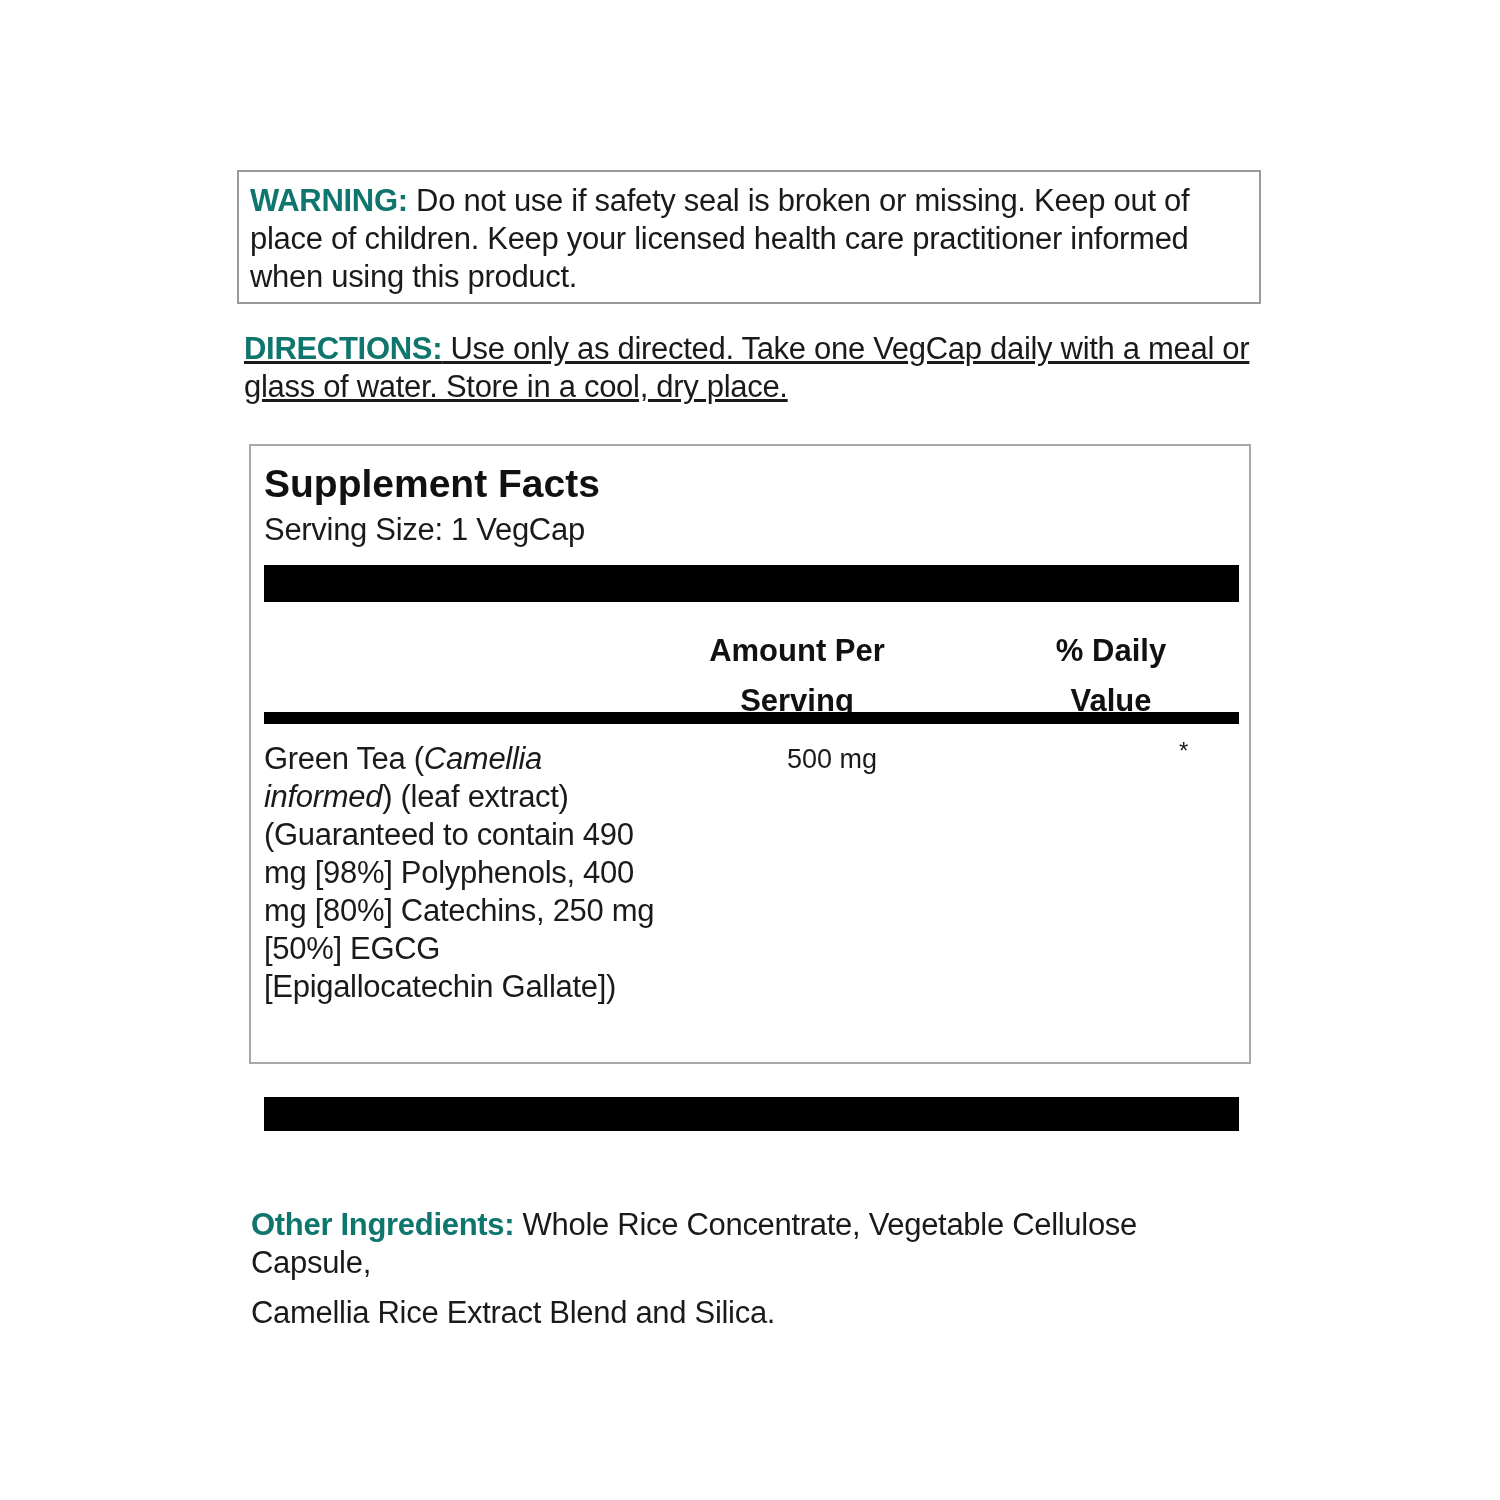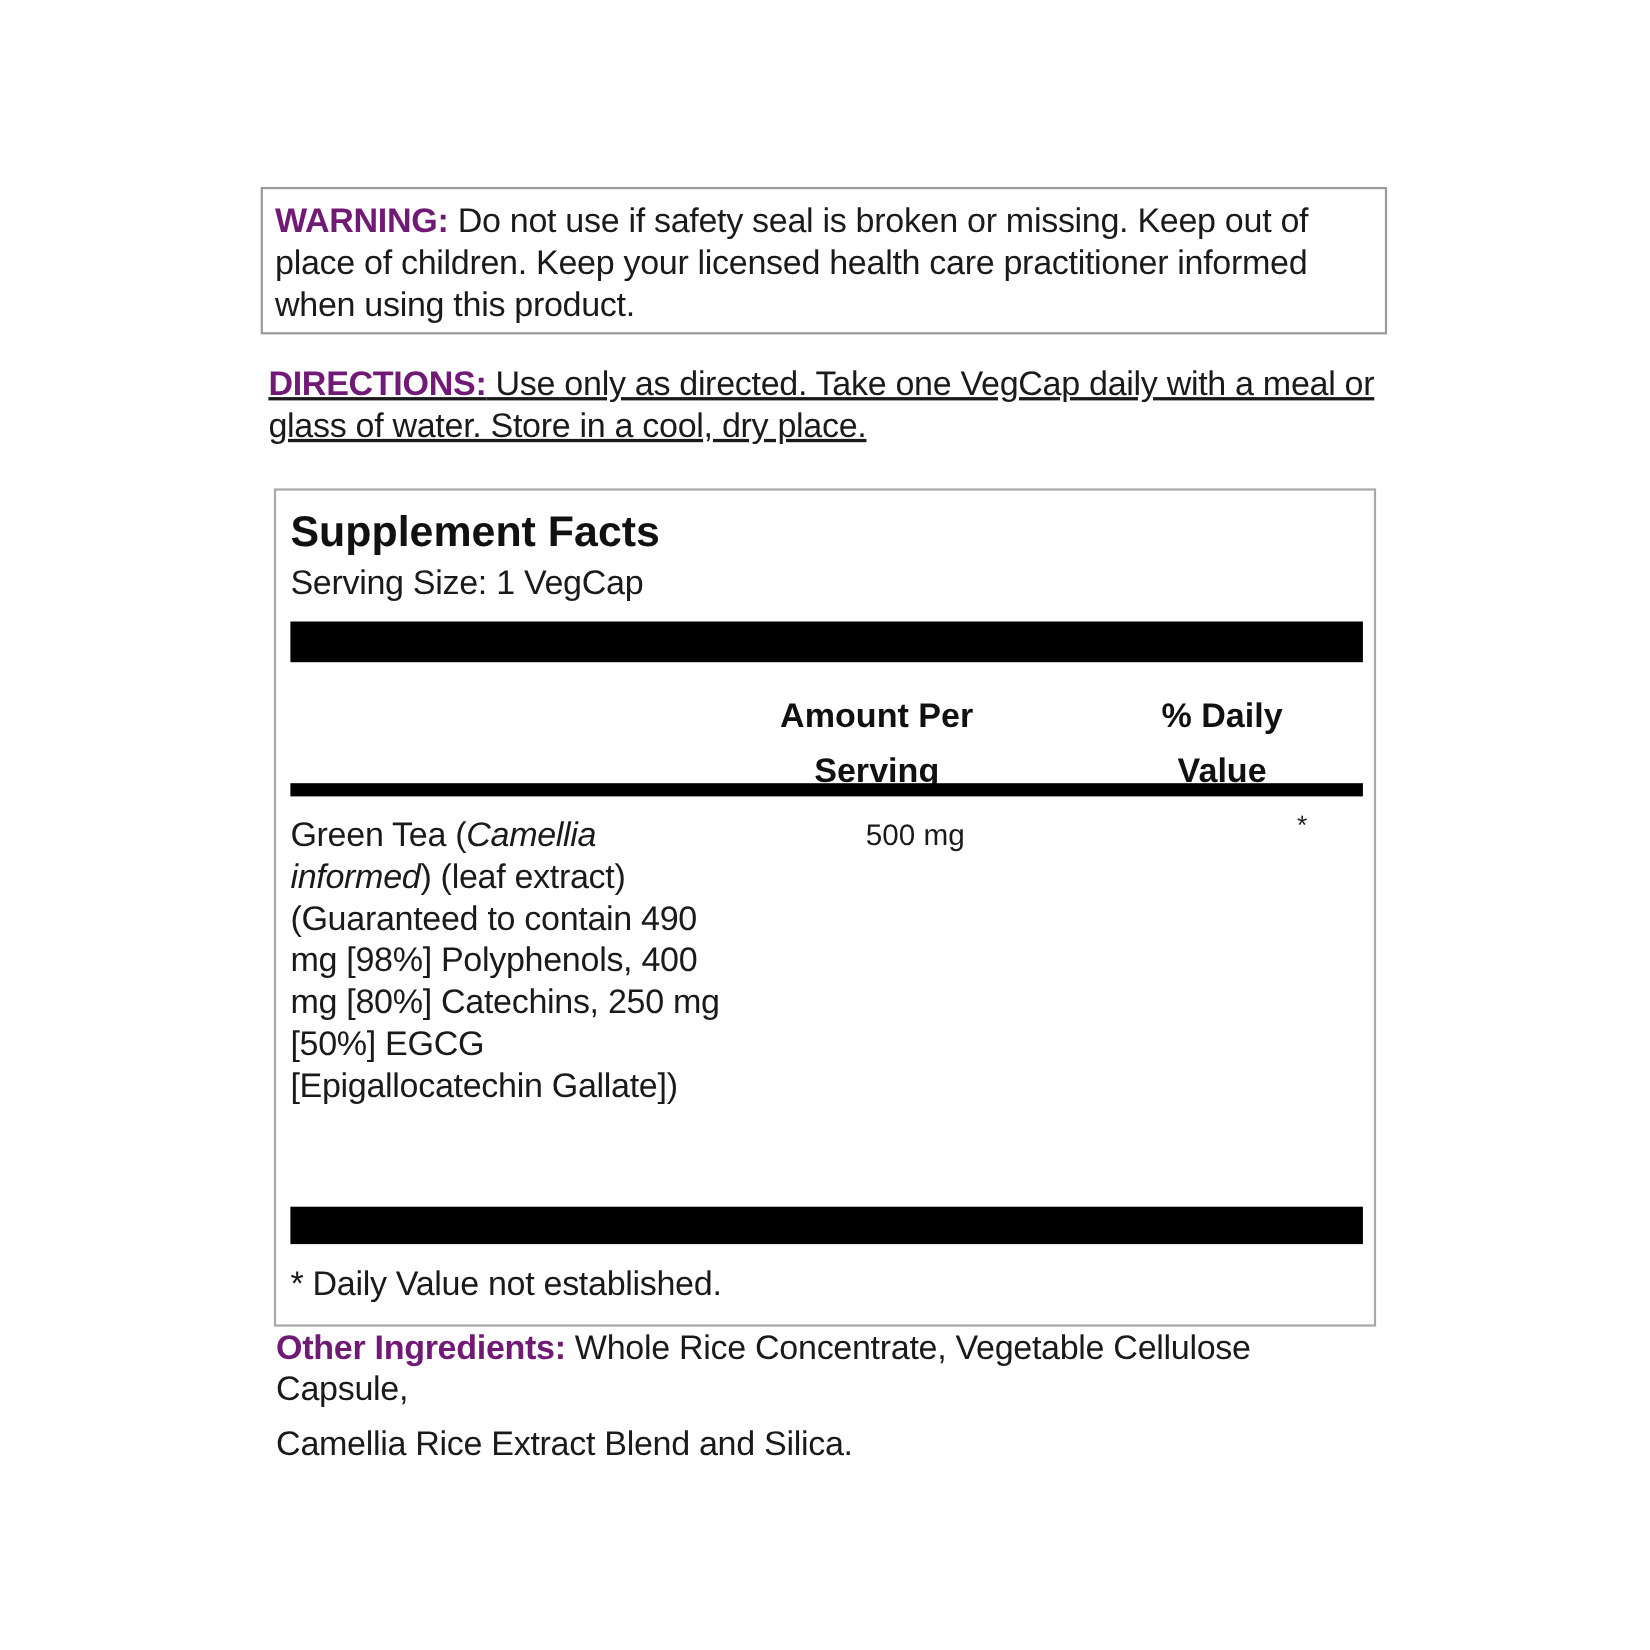--- a/index.html
+++ b/index.html
@@ -23,38 +23,38 @@
       height: 134px;
       border: 2px solid #9a9a9a;
       box-sizing: border-box;
       padding: 10px 10px 0 11px;
       font-size: 31px;
       line-height: 38px;
       letter-spacing: -0.3px;
     }
     .label-bold {
       font-weight: bold;
-      color: #701a75;
+      color: #0f766e;
     }
     .directions {
       position: absolute;
       left: 244px;
       top: 330px;
       width: 1010px;
       font-size: 31px;
       line-height: 38px;
       letter-spacing: -0.3px;
       text-decoration: underline;
     }
     .facts-box {
       position: absolute;
       left: 249px;
       top: 444px;
       width: 1002px;
-      height: 762px;
+      height: 620px;
       border: 2px solid #a8a8a8;
       box-sizing: border-box;
     }
     .facts-title {
       position: absolute;
       left: 13px;
       top: 16px;
       font-size: 39px;
       font-weight: bold;
       color: #111;
@@ -156,19 +156,18 @@
   </div>
 
   <div class="bar bar-mid"></div>
 
   <div class="ingredient-name"><span>Green Tea (</span><i>Camellia</i> <i>informed</i><span>)  (leaf extract) (Guaranteed to contain 490 mg [98%] Polyphenols, 400 mg [80%] Catechins, 250 mg [50%] EGCG [Epigallocatechin Gallate])</span></div>
   <div class="ingredient-amount">500 mg</div>
   <div class="ingredient-dv">*</div>
 
   <div class="bar bar-bottom"></div>
 
-  <div class="footnote">* Daily Value not established.</div>
 </div>
 
 <div class="other-ingredients">
   <span class="label-bold">Other Ingredients:</span><span> Whole Rice Concentrate, Vegetable Cellulose Capsule,</span>
   <span class="block">Camellia Rice Extract Blend and Silica.</span>
 </div>
 
 </body></html>

